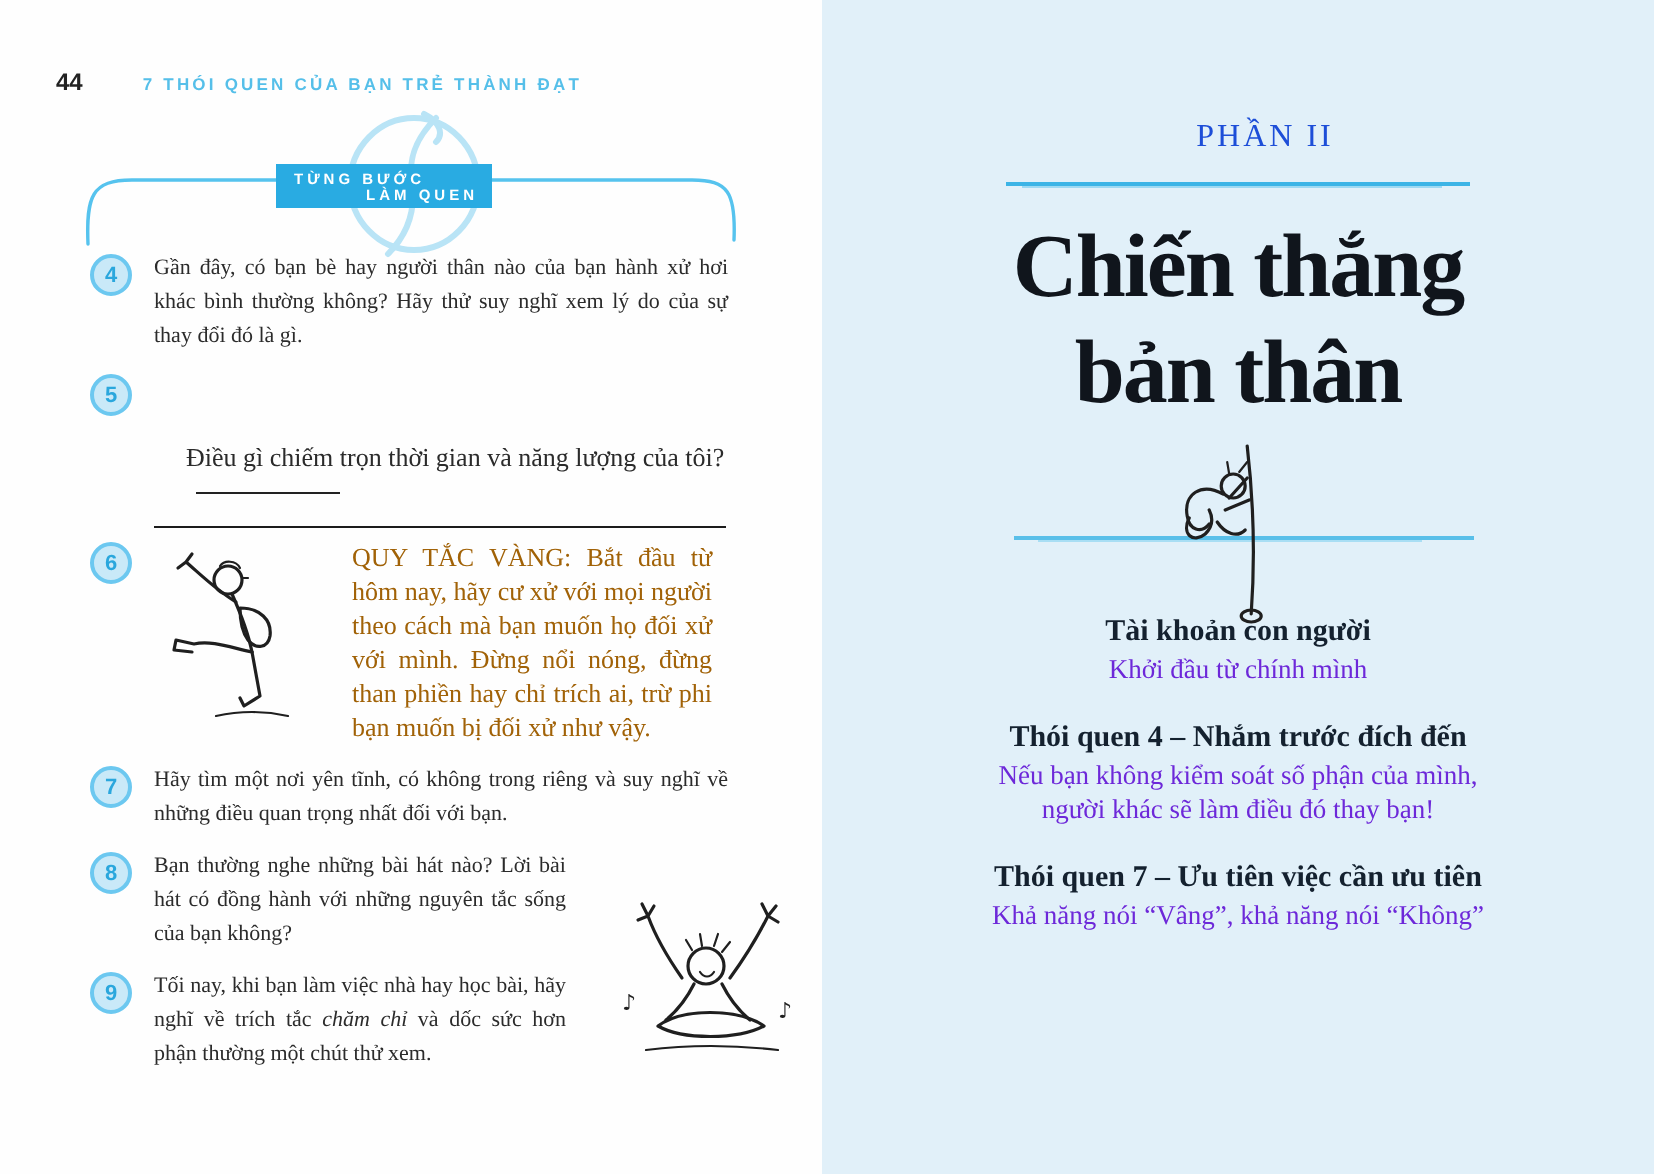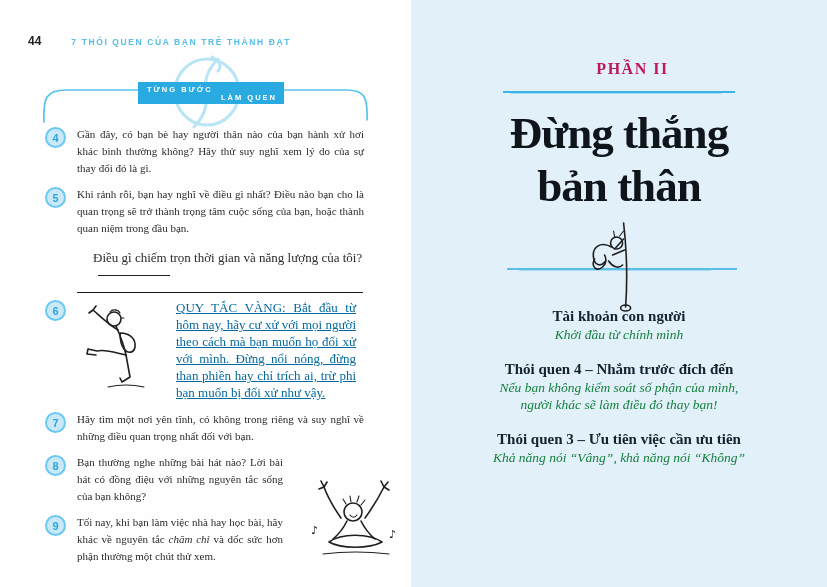--- a/index.html
+++ b/index.html
@@ -8,64 +8,64 @@
   .spread { position:relative; width:827px; height:587px; display:flex; }
 
   
   .page-left { position:relative; width:411px; height:587px; background:#fefefe; }
   .lp-header { position:absolute; top:34px; left:28px; right:44px; display:flex; align-items:baseline; }
   .page-num { font-family:"Liberation Sans", sans-serif; font-weight:bold; font-size:12px; color:#222; }
   .running-head { font-family:"Liberation Sans", sans-serif; font-weight:bold; font-size:8.5px; letter-spacing:1.6px; color:#55bfe9; margin-left:30px;text-align:center; }
 
   .frame-svg { position:absolute; left:40px; top:82px; width:332px; height:44px; }
   .swirl-svg { position:absolute; left:160px; top:55px; width:95px; height:75px; }
-  .badge { position:absolute; left:138px; top:82px; width:146px; height:22px; background:#29abe2; z-index:3; }
+  .badge { position:absolute; left:138px; top:82px; width:108px; height:22px; background:#29abe2; z-index:3; }
   .badge span { position:absolute; font-family:"Liberation Sans", sans-serif; font-weight:bold; font-size:7.5px; letter-spacing:2px; color:#ffffff; white-space:nowrap; }
   .badge .b1 { left:9px; top:3px; }
   .badge .b2 { right:7px; bottom:2px; }
 
   .lp-body { position:absolute; top:126px; left:45px; width:322px; }
   .q-row { display:flex; align-items:flex-start; margin-bottom:9px; }
   .q-circle { flex:0 0 21px; width:21px; height:21px; margin-top:1px; border-radius:50%;
               border:2px solid #6cc8f0; background:#c9e9f8; color:#2aa7dd;
               font-family:"Liberation Sans", sans-serif; font-weight:bold; font-size:11px;
               display:flex; align-items:center; justify-content:center; }
   .q-text { margin-left:11px; width:287px; font-size:11px; line-height:17px; color:#2b2b2b; text-align:justify; }
 
   .prompt-line { margin:13px 0 10px 48px; font-size:13px; color:#2b2b2b; }
   .blank { display:inline-block; width:72px; border-bottom:1.4px solid #222; transform:translateY(-2px); margin-left:5px; }
 
   .divider { margin:0 0 6px 32px; width:286px; border-top:1.6px solid #1c1c1c; }
 
   .golden-row { display:flex; align-items:flex-start; margin-bottom:10px; }
   .golden-illo { flex:0 0 96px; margin-left:6px; margin-top:4px; }
-  .golden-text { margin-left:8px; width:180px; font-size:13px; line-height:17px; color:#0369a1; text-align:justify;text-decoration:underline; }
+  .golden-text { margin-left:8px; width:180px; font-size:13px; line-height:17px; color:#a16207; text-align:justify; }
 
   .q8-9-wrap { position:relative; }
   .narrow .q-text { width:206px; }
   .singer-illo { position:absolute; right:-34px; top:22px; width:92px; height:84px; }
 
   
   .page-right { position:relative; width:416px; height:587px; background:#e1f0f9; color:#16293c; }
   .rp-inner { position:absolute; top:60px; left:0; width:100%; text-align:center; }
-  .part-label { font-size:16px; font-weight:bold; letter-spacing:1.5px; color:#be185d;padding-left:27px; }
+  .part-label { font-size:16px; font-weight:normal; letter-spacing:1.5px; color:#1d4ed8;padding-left:27px; }
   .part-rule { margin:13px auto 0 auto; width:232px; height:3px; position:relative; }
   .part-rule .r1 { position:absolute; left:0; right:0; top:0; height:1.6px; background:#3cb4e6; }
   .part-rule .r2 { position:absolute; left:8px; right:14px; top:1.6px; height:1.3px; background:#9ed9f2; }
   .big-title { margin-top:13px; font-size:45px; line-height:53px; font-weight:bold; letter-spacing:-1px; color:#10151c; }
 
   .vault-zone { position:relative; margin-top:4px; height:96px; }
   .vault-bar { position:absolute; left:96px; right:90px; top:51px; height:1.6px; background:#59bfe9; }
   .vault-bar::after { content:""; position:absolute; left:12px; right:26px; top:1.6px; height:1.2px; background:#a8def4; }
   .vaulter-illo { position:absolute; left:50%; transform:translateX(-52%); top:0; width:120px; height:100px; }
 
   .toc { margin-top:-6px; }
   .toc-group { margin-bottom:17px; }
   .toc-heading { font-size:15px; font-weight:bold; line-height:19px; color:#14212f; }
-  .toc-sub { font-size:13.5px; font-style:italic; line-height:17px; color:#15803d; white-space:pre-line; }
+  .toc-sub { font-size:13.5px; line-height:17px; color:#6d28d9; white-space:pre-line; }
 
   svg .ink { stroke:#1f1f1f; stroke-width:1.6; fill:none; stroke-linecap:round; stroke-linejoin:round; }
   svg .ink-thin { stroke:#1f1f1f; stroke-width:1.1; fill:none; stroke-linecap:round; }
   svg .cyan { stroke:#56c3ee; stroke-width:1.7; fill:none; stroke-linecap:round; }
   svg .cyan-light { stroke:#b9e4f6; stroke-width:3; fill:none; stroke-linecap:round; }
 </style>
 </head>
 <body>
 
 <div class="spread">
@@ -94,21 +94,20 @@
 
     <div class="lp-body">
 
       <div class="q-row">
         <div class="q-circle">4</div>
         <div class="q-text">Gần đây, có bạn bè hay người thân nào của bạn hành xử hơi khác bình thường không? Hãy thử suy nghĩ xem lý do của sự thay đổi đó là gì.</div>
       </div>
 
       <div class="q-row">
         <div class="q-circle">5</div>
-        <div class="q-text">Khi rảnh rỗi, bạn hay nghĩ về điều gì nhất? Điều nào bạn cho là quan trọng sẽ trở thành trọng tâm cuộc sống của bạn, hoặc thành quan niệm trong đầu bạn.</div>
       </div>
 
       <div class="prompt-line">
         <span>Điều gì chiếm trọn thời gian và năng lượng của tôi?</span>
         <span class="blank"></span>
       </div>
 
       <div class="divider"></div>
 
       <div class="golden-row">
@@ -140,44 +139,44 @@
           <path class="ink-thin" d="M41 39 C43 42 46 42 48 39"></path>
           <path class="ink" d="M38 45 C34 53 30 58 24 63 M52 45 C56 53 60 58 66 63"></path>
           <path class="ink" d="M20 66 C32 57 60 57 73 66 C60 73 32 73 20 66 Z"></path>
           <path class="ink-thin" d="M14 78 Q46 74 80 78"></path>
           <text x="2" y="58" font-size="11" fill="#1f1f1f" font-family="DejaVu Sans, sans-serif">♪</text>
           <text x="80" y="62" font-size="11" fill="#1f1f1f" font-family="DejaVu Sans, sans-serif">♪</text>
         </svg>
 
         <div class="q-row narrow">
           <div class="q-circle">8</div>
-          <div class="q-text">Bạn thường nghe những bài hát nào? Lời bài hát có đồng điệu với những nguyên tắc sống của bạn không?</div>
+          <div class="q-text">Bạn thường nghe những bài hát nào? Lời bài hát có đồng hành với những nguyên tắc sống của bạn không?</div>
         </div>
 
         <div class="q-row narrow">
           <div class="q-circle">9</div>
-          <div class="q-text"><span>Tối nay, khi bạn làm việc nhà hay học bài, hãy khác về nguyên tắc </span><i>chăm chỉ</i><span> và dốc sức hơn phận thường một chút thử xem.</span></div>
+          <div class="q-text"><span>Tối nay, khi bạn làm việc nhà hay học bài, hãy nghĩ về trích tắc </span><i>chăm chỉ</i><span> và dốc sức hơn phận thường một chút thử xem.</span></div>
         </div>
       </div>
 
     </div>
   </div>
 
   <div class="page-right">
     <div class="rp-inner">
 
       <div class="part-label">PHẦN II</div>
 
       <div class="part-rule">
         <div class="r1"></div>
           <div class="r2"></div>
       </div>
 
       <div class="big-title">
-        <div>Đừng thắng</div>
+        <div>Chiến thắng</div>
         <div>bản thân</div>
       </div>
 
       <div class="vault-zone">
         <div class="vault-bar"></div>
         <svg class="vaulter-illo" viewBox="0 0 120 100">
           <path class="ink" d="M67 6 C70 32 71 62 69 90"></path>
           <ellipse class="ink" cx="69" cy="91" rx="5" ry="3" fill="#1f1f1f"></ellipse>
           <circle class="ink" cx="60" cy="26" r="6"></circle>
           <path class="ink-thin" d="M63 19 L67 14 M58 20 L57 14"></path>
@@ -192,21 +191,21 @@
         <div class="toc-group">
           <div class="toc-heading">Tài khoản con người</div>
           <div class="toc-sub">Khởi đầu từ chính mình</div>
         </div>
         <div class="toc-group">
           <div class="toc-heading">Thói quen 4 – Nhắm trước đích đến</div>
           <div class="toc-sub">Nếu bạn không kiểm soát số phận của mình,
 người khác sẽ làm điều đó thay bạn!</div>
         </div>
         <div class="toc-group">
-          <div class="toc-heading">Thói quen 3 – Ưu tiên việc cần ưu tiên</div>
+          <div class="toc-heading">Thói quen 7 – Ưu tiên việc cần ưu tiên</div>
           <div class="toc-sub">Khả năng nói “Vâng”, khả năng nói “Không”</div>
         </div>
       </div>
 
     </div>
   </div>
 
 </div>
 
 </body></html>

